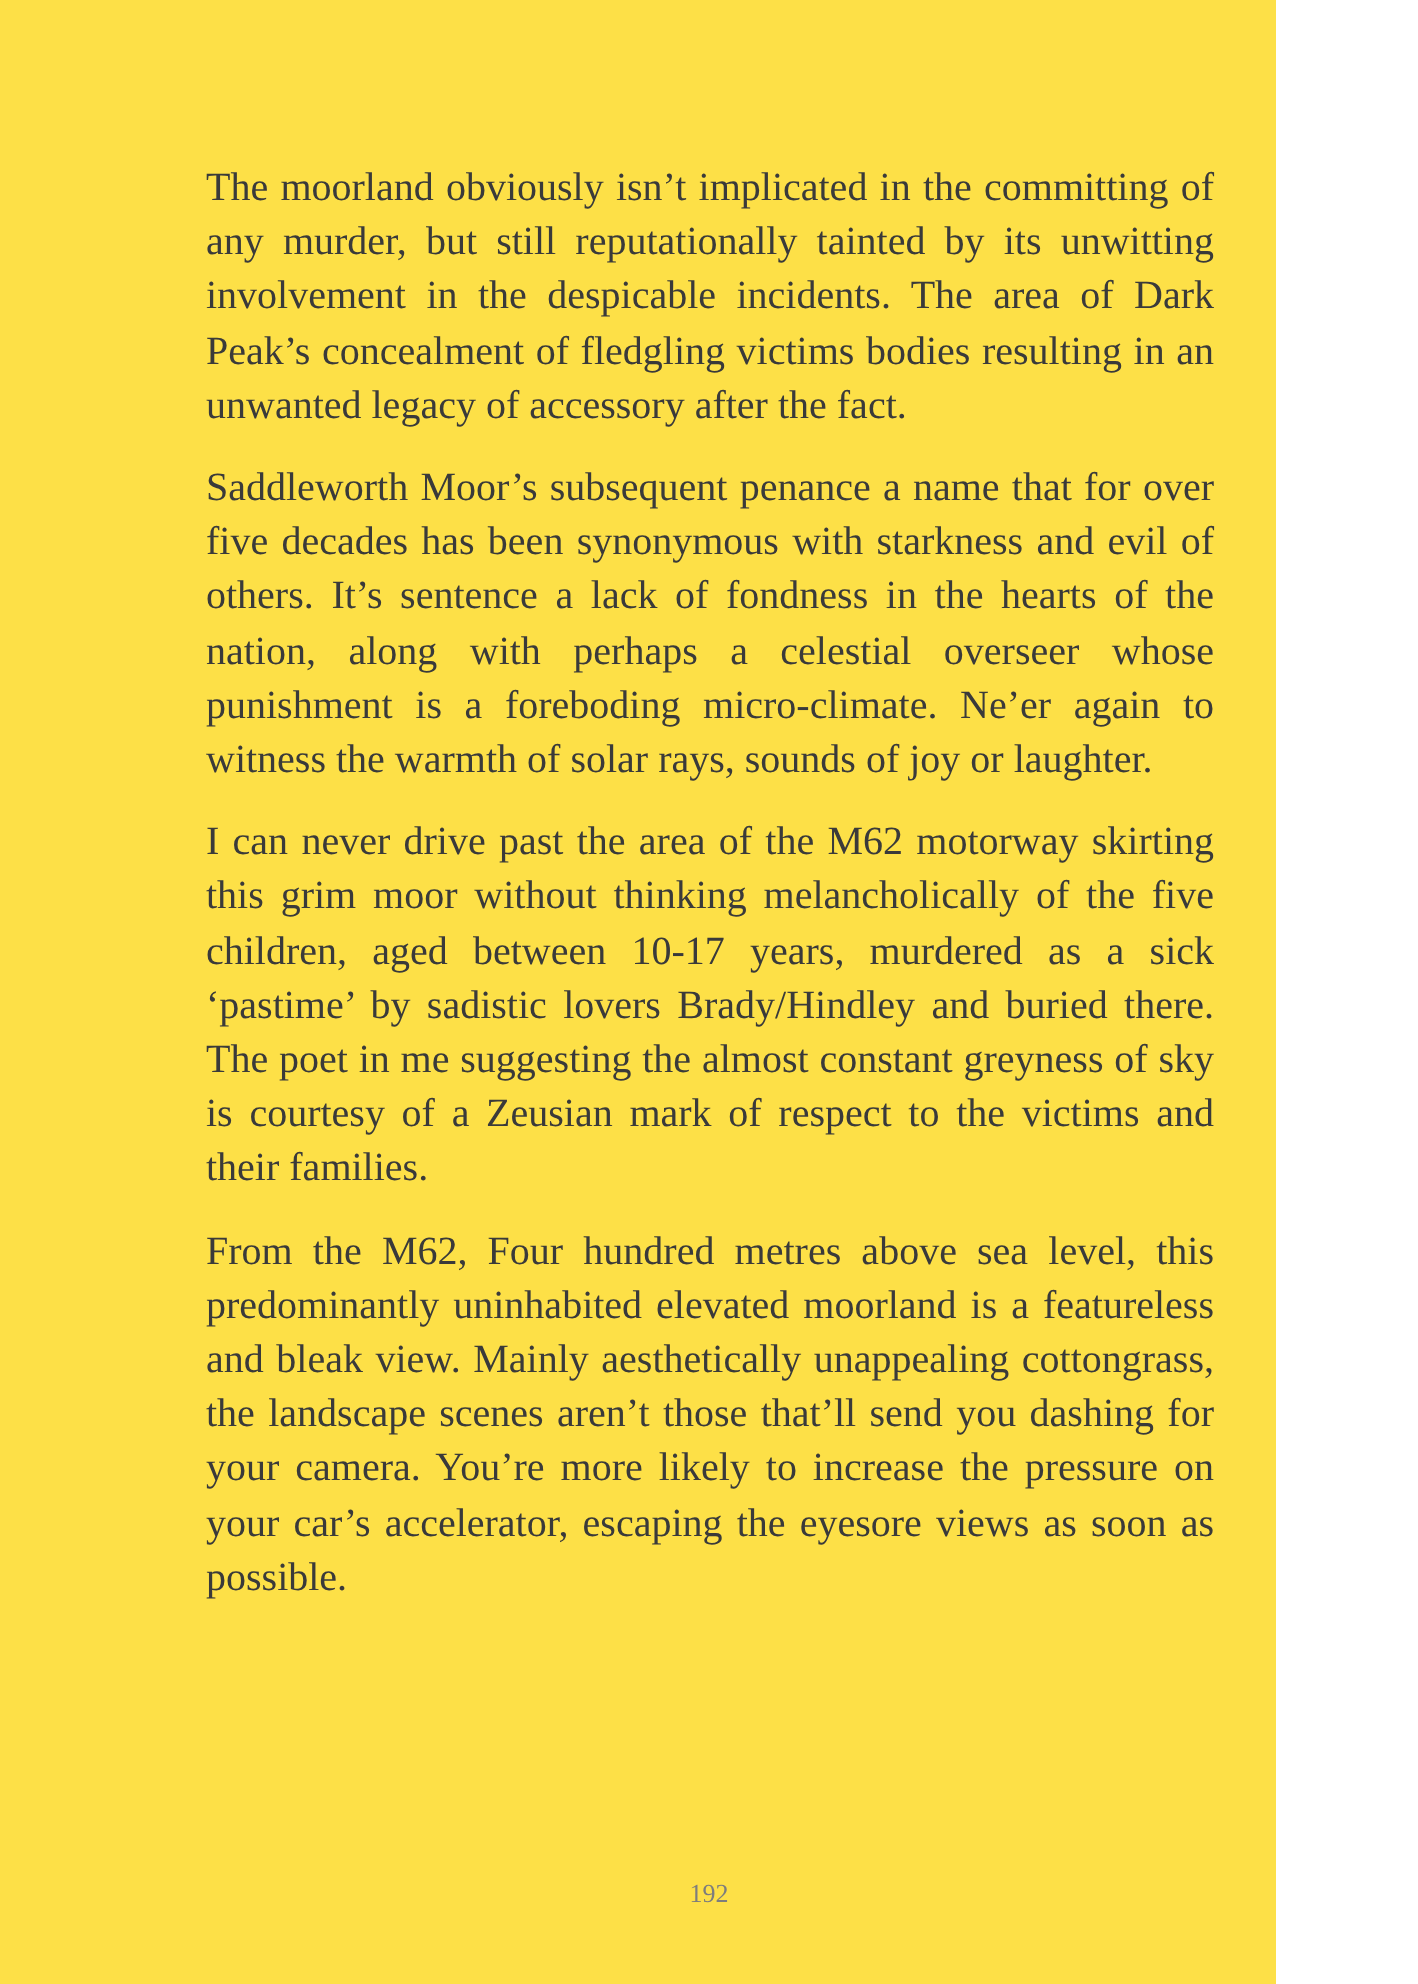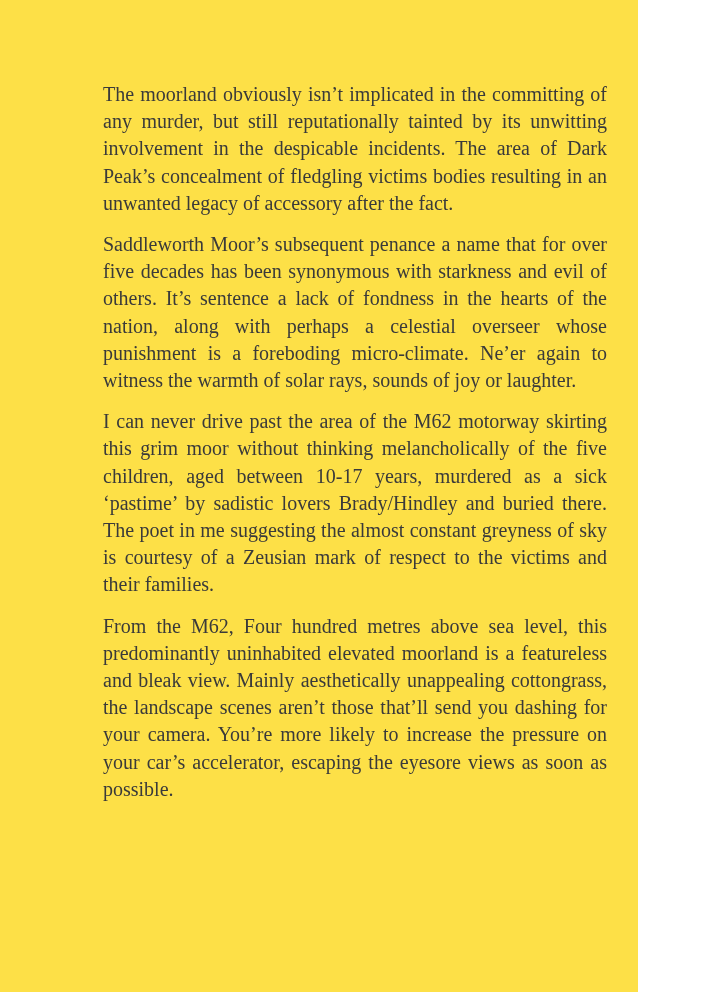--- a/index.html
+++ b/index.html
@@ -47,13 +47,16 @@
 </head>
 <body>
 
 <div class="page">
   <main class="text-block">
     <p class="para">The moorland obviously isn’t implicated in the committing of any murder, but still reputationally tainted by its unwitting involvement in the despicable incidents. The area of Dark Peak’s concealment of fledgling victims bodies resulting in an unwanted legacy of accessory after the fact.</p>
     <p class="para">Saddleworth Moor’s subsequent penance a name that for over five decades has been synonymous with starkness and evil of others. It’s sentence a lack of fondness in the hearts of the nation, along with perhaps a celestial overseer whose punishment is a foreboding micro-climate. Ne’er again to witness the warmth of solar rays, sounds of joy or laughter.</p>
     <p class="para">I can never drive past the area of the M62 motorway skirting this grim moor without thinking melancholically of the five children, aged between 10-17 years, murdered as a sick ‘pastime’ by sadistic lovers Brady/Hindley and buried there. The poet in me suggesting the almost constant greyness of sky is courtesy of a Zeusian mark of respect to the victims and their families.</p>
     <p class="para">From the M62, Four hundred metres above sea level, this predominantly uninhabited elevated moorland is a featureless and bleak view. Mainly aesthetically unappealing cottongrass, the landscape scenes aren’t those that’ll send you dashing for your camera. You’re more likely to increase the pressure on your car’s accelerator, escaping the eyesore views as soon as possible.</p>
   </main>
+  <footer class="page-footer">
+    <span class="page-number">192</span>
+  </footer>
 </div>
 
 </body></html>

